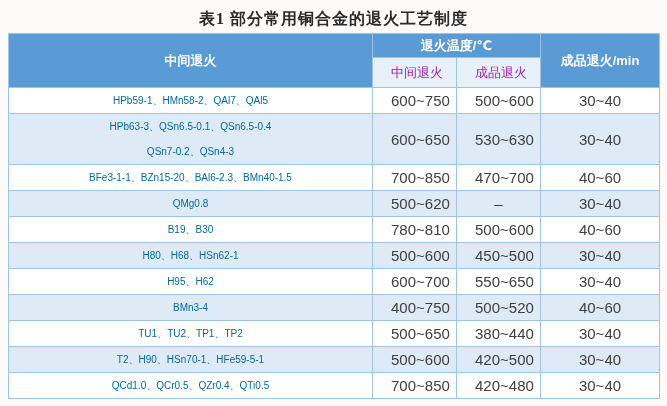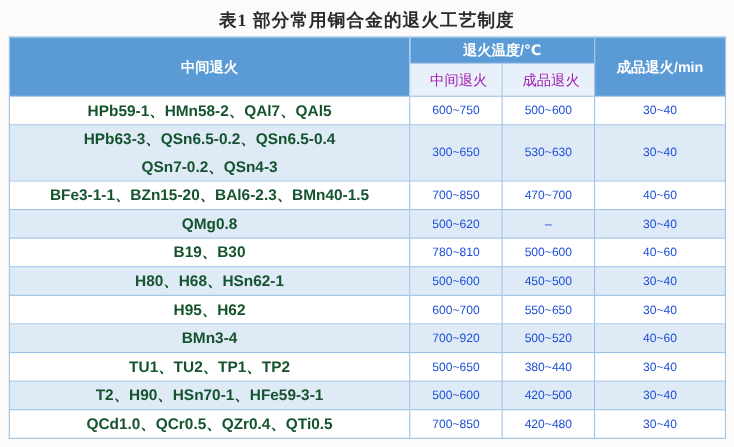--- a/index.html
+++ b/index.html
@@ -37,22 +37,22 @@
   .data-table thead th.main {
     background: var(--header-bg);
     color: #ffffff; font-weight: bold; font-size: 13px;
   }
   .data-table thead tr.hrow-a { height: 24px; }
   .data-table thead tr.hrow-b { height: 30px; }
   .data-table thead th.sub {
     background: var(--subheader-bg);
     color: #a21caf; font-weight: normal; font-size: 13px;
   }
-  .data-table tbody td { height: 25px; font-size: 11px; color: #1d4ed8; }
-  .data-table tbody td.alloy { font-weight: bold; color: #14532d; font-size: 14px; }
+  .data-table tbody td { height: 25px; font-size: 15px; color: #404040; }
+  .data-table tbody td.alloy { font-weight: normal; color: #0369a1; font-size: 10px; }
   .data-table tbody td.alloy div { line-height: 25px; }
   .data-table tbody tr.alt { background: var(--row-alt-bg); }
 </style>
 </head>
 <body>
 
 <div class="page-title">表1 部分常用铜合金的退火工艺制度</div>
 
 <div class="tbl-wrap">
   <table class="data-table">
@@ -77,24 +77,24 @@
         <tr>
           <td class="alloy">
             <div>HPb59-1、HMn58-2、QAl7、QAl5</div>
           </td>
           <td>600~750</td>
           <td>500~600</td>
           <td>30~40</td>
         </tr>
         <tr class="alt">
           <td class="alloy">
-            <div>HPb63-3、QSn6.5-0.2、QSn6.5-0.4</div>
+            <div>HPb63-3、QSn6.5-0.1、QSn6.5-0.4</div>
             <div>QSn7-0.2、QSn4-3</div>
           </td>
-          <td>300~650</td>
+          <td>600~650</td>
           <td>530~630</td>
           <td>30~40</td>
         </tr>
         <tr>
           <td class="alloy">
             <div>BFe3-1-1、BZn15-20、BAl6-2.3、BMn40-1.5</div>
           </td>
           <td>700~850</td>
           <td>470~700</td>
           <td>40~60</td>
@@ -128,35 +128,35 @@
             <div>H95、H62</div>
           </td>
           <td>600~700</td>
           <td>550~650</td>
           <td>30~40</td>
         </tr>
         <tr class="alt">
           <td class="alloy">
             <div>BMn3-4</div>
           </td>
-          <td>700~920</td>
+          <td>400~750</td>
           <td>500~520</td>
           <td>40~60</td>
         </tr>
         <tr>
           <td class="alloy">
             <div>TU1、TU2、TP1、TP2</div>
           </td>
           <td>500~650</td>
           <td>380~440</td>
           <td>30~40</td>
         </tr>
         <tr class="alt">
           <td class="alloy">
-            <div>T2、H90、HSn70-1、HFe59-3-1</div>
+            <div>T2、H90、HSn70-1、HFe59-5-1</div>
           </td>
           <td>500~600</td>
           <td>420~500</td>
           <td>30~40</td>
         </tr>
         <tr>
           <td class="alloy">
             <div>QCd1.0、QCr0.5、QZr0.4、QTi0.5</div>
           </td>
           <td>700~850</td>

